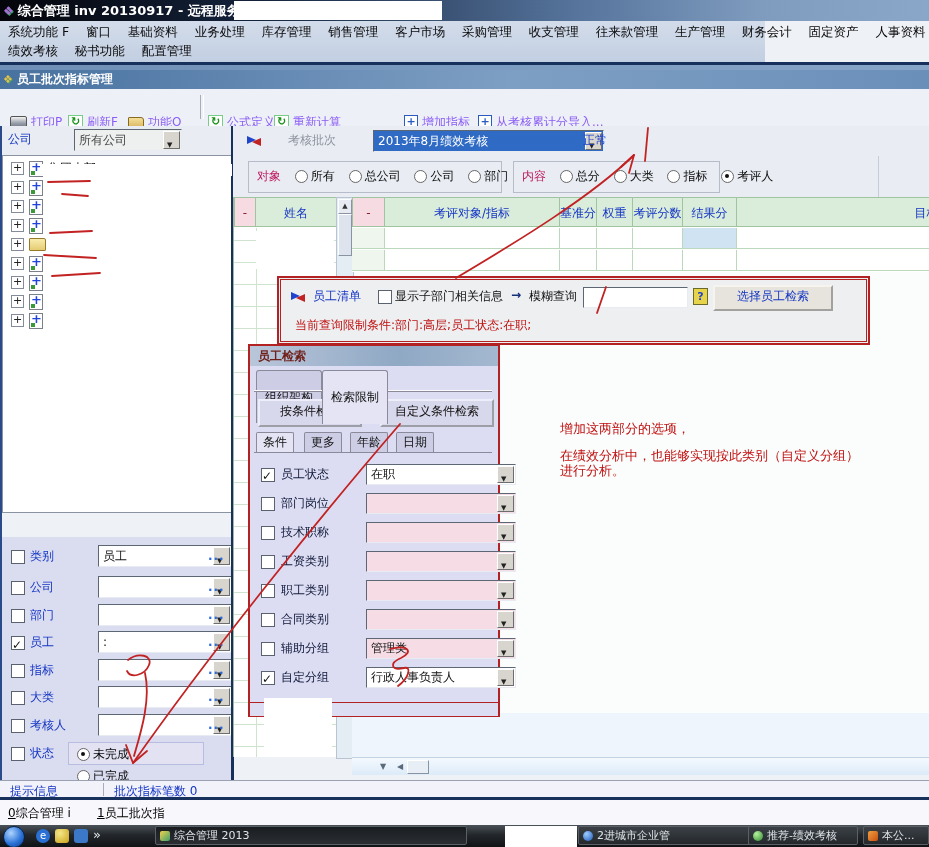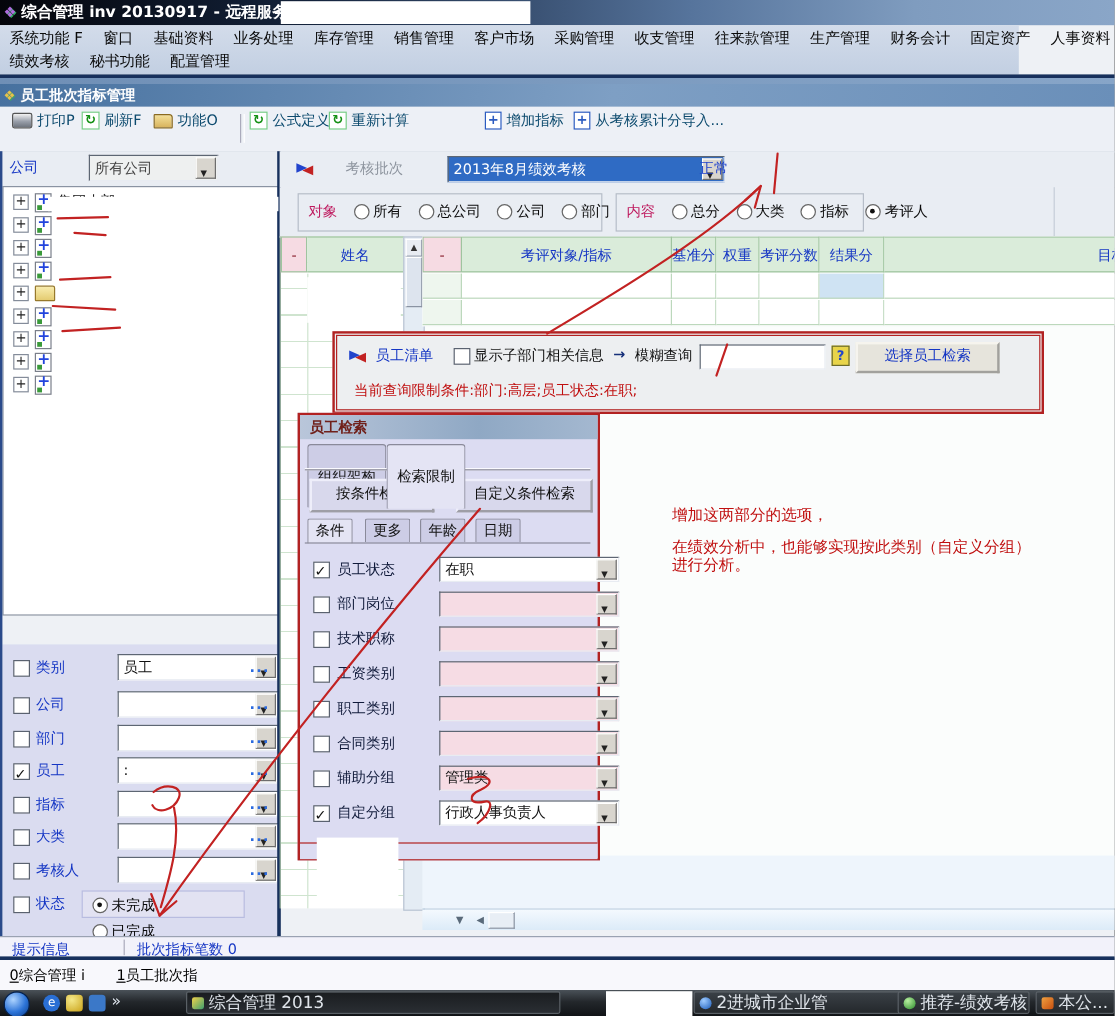--- a/index.html
+++ b/index.html
@@ -5,31 +5,31 @@
   html,body{margin:0;padding:0;background:#222;}
   #screen{position:relative;width:929px;height:847px;background:#eef1f5;overflow:hidden;
     font-family:"DejaVu Sans","Liberation Sans",sans-serif;font-size:12px;color:#111;}
   .abs{position:absolute;}
   
   .titlebar{left:0;top:0;width:929px;height:21px;
     background:linear-gradient(90deg,#04050a 0%,#14233c 28%,#56749c 62%,#7f9cbf 82%,#8aa6c8 100%);
     color:#fff;font-weight:bold;font-size:13px;line-height:21px;}
   .titlebar .ticon{display:inline-block;margin:0 4px 0 3px;color:#b06ae0;text-shadow:1px 1px 0 #2faa5f;font-size:12px;}
   
-  .menubar{left:0;top:21px;width:849px;height:41px;background:linear-gradient(180deg,#d3dcea,#c2cfe2);}
+  .menubar{left:0;top:21px;width:765px;height:41px;background:linear-gradient(180deg,#d3dcea,#c2cfe2);}
   .menurow{position:absolute;left:6px;white-space:nowrap;}
   .menuitem{display:inline-block;margin-right:9px;padding:1px 2px;color:#0a0a0a;font-size:12.5px;}
   .navline{left:0;top:62px;width:929px;height:3px;background:#17305c;}
   .bluestrip{left:0;top:65px;width:929px;height:5px;background:linear-gradient(90deg,#6f8fb6,#87a5c8);}
   .doctitle{left:0;top:70px;width:929px;height:19px;
     background:linear-gradient(100deg,#47719f,#7e9fc4 55%,#6a8fb9);color:#fff;font-weight:bold;line-height:19px;}
   .doctitle .ticon{display:inline-block;margin:0 4px 0 3px;color:#e8c14a;text-shadow:1px 1px 0 #3f9f6f;font-size:11px;}
   
   .toolbar{left:0;top:89px;width:929px;height:37px;background:#edf0f6;border-bottom:1px solid #b9c2cf;}
-  .tbtn{position:absolute;top:0;height:22px;line-height:22px;color:#0c4a6e;white-space:nowrap;cursor:default;}
+  .tbtn{position:absolute;top:22px;height:22px;line-height:22px;color:#8b5cf6;white-space:nowrap;cursor:default;}
   .tbtn .ic{display:inline-block;vertical-align:middle;margin-right:4px;}
   .ic-print{width:15px;height:11px;background:linear-gradient(180deg,#f2f2f2,#9aa0ab 55%,#6e747e);border:1px solid #555;border-radius:2px;}
   .ic-refresh{width:13px;height:13px;background:#fff;border:1px solid #7c8;color:#159015;font-weight:bold;font-size:11px;line-height:12px;text-align:center;}
   .ic-refresh::after{content:"↻";}
   .ic-folder{width:14px;height:10px;background:linear-gradient(180deg,#f4e09a,#d8b45e);border:1px solid #8a6a20;border-radius:1px 3px 1px 1px;}
   .ic-doc{width:12px;height:13px;background:#fff;border:1px solid #2b5bc0;color:#2b5bc0;font-weight:bold;font-size:11px;line-height:11px;text-align:center;}
   .ic-doc::after{content:"+";}
   .groove{position:absolute;top:6px;width:2px;height:24px;border-left:1px solid #aab;border-right:1px solid #fff;}
   
   .companybar{left:0;top:126px;width:233px;height:29px;background:#e9edf3;border-bottom:1px solid #c5cdd8;}
@@ -118,21 +118,21 @@
   .statusbar .cellline{position:absolute;left:103px;top:2px;bottom:2px;width:1px;background:#aab;}
   .navy2{left:0;top:797px;width:929px;height:3px;background:#17305c;}
   .mdibar{left:0;top:800px;width:929px;height:25px;background:#f8f8fc;}
   .mdilink{position:absolute;top:5px;color:#000000;white-space:nowrap;}
   .mdilink .num{text-decoration:underline;}
   .taskbar{left:0;top:825px;width:929px;height:22px;background:linear-gradient(180deg,#4a5158,#23272b 45%,#101316);z-index:10;}
   .orb{position:absolute;left:3px;top:1px;width:20px;height:20px;border-radius:50%;
     background:radial-gradient(circle at 35% 30%,#aed4ff,#2d74d8 55%,#0a3a86);border:1px solid #06224e;}
   .qlicon{position:absolute;top:4px;width:14px;height:14px;border-radius:3px;font-size:10px;color:#fff;text-align:center;line-height:14px;}
   .chev{position:absolute;top:2px;color:#dfe6ee;font-size:13px;}
-  .taskbtn{position:absolute;top:1px;height:19px;background:linear-gradient(180deg,#3a4046,#24282c);border:1px solid #5a6066;border-radius:2px;color:#dfe4ea;font-size:14px;line-height:18px;white-space:nowrap;overflow:hidden;padding-left:4px;box-sizing:border-box;}
+  .taskbtn{position:absolute;top:1px;height:19px;background:linear-gradient(180deg,#3a4046,#24282c);border:1px solid #5a6066;border-radius:2px;color:#dfe4ea;font-size:11px;line-height:18px;white-space:nowrap;overflow:hidden;padding-left:4px;box-sizing:border-box;}
   .taskbtn.pressed{background:linear-gradient(180deg,#1a1d20,#2a2e33);}
   .tbic{display:inline-block;width:10px;height:10px;border-radius:2px;margin-right:4px;vertical-align:middle;}
   
   .overlay{left:0;top:0;width:929px;height:847px;z-index:40;pointer-events:none;}
   .redact{position:absolute;background:#fff;}
   svg.marks{position:absolute;left:0;top:0;z-index:41;pointer-events:none;}
 </style>
 </head>
 <body>
 

